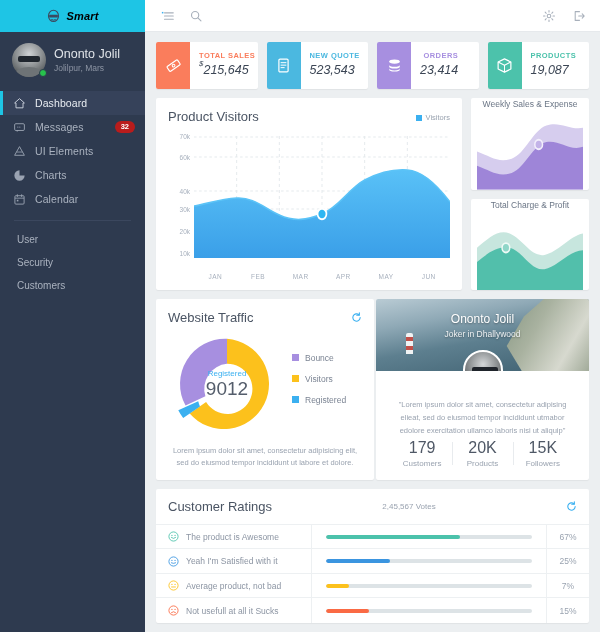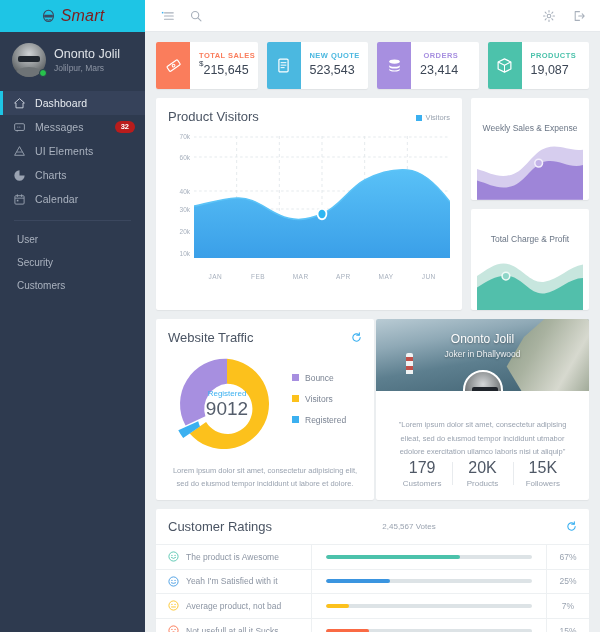--- a/index.html
+++ b/index.html
@@ -12,21 +12,21 @@
   .app { display: flex; width: 600px; height: 632px; }
 
   
   .sidebar { width: 145px; height: 632px; background: #2e3a4f; flex: 0 0 145px; position: relative; }
   .logo-bar {
     height: 32px; background: #1ec5e5; display: flex; align-items: center;
     justify-content: center; gap: 5px;
   }
   .logo-glyph { width: 15px; height: 15px; display:block; }
   .logo-text {
-    font-style: italic; font-weight: normal; font-size: 16px; color: #7f1d1d;
+    font-style: italic; font-weight: bold; font-size: 11px; color: #000000;
     letter-spacing: .2px;
   }
   .profile { display: flex; align-items: center; gap: 8px; padding: 11px 10px 12px 12px; }
   .avatar-wrap { position: relative; width: 34px; height: 34px; flex: 0 0 34px; }
   .avatar-img {
     width: 34px; height: 34px; border-radius: 50%; overflow: hidden;
     background: radial-gradient(circle at 50% 32%, #cfd2d4 0%, #8d9193 45%, #5d6163 75%, #3f4345 100%);
     position: relative;
   }
   .avatar-img::before {
@@ -78,21 +78,21 @@
   
   .stats { display: flex; gap: 9px; margin-bottom: 9px; }
   .stat {
     flex: 1; height: 47px; background: #fff; display: flex; align-items: stretch;
     border-radius: 2px; box-shadow: 0 1px 1px rgba(0,0,0,.05); overflow: hidden;
   }
   .stat-icon { width: 34px; flex: 0 0 34px; display: flex; align-items: center; justify-content: center; }
   .stat-icon svg { width: 17px; height: 17px; display:block; }
   .stat-body { padding: 9px 0 0 9px; }
   .stat-label { font-size: 7.5px; font-weight: bold; letter-spacing: .45px; text-align: right; }
-  .stat-value { font-size: 12.5px; color: #3c4655; margin-top: 2px; }
+  .stat-value { font-size: 12.5px; color: #3c4655; margin-top: 2px; font-style: italic; }
   .stat-value sup { font-size: 8px; top: -3px; position: relative; }
 
   
   .card { background: #fff; border-radius: 2px; box-shadow: 0 1px 1px rgba(0,0,0,.05); }
   .card-title { font-size: 13px; color: #4a5463; font-weight: normal; }
 
   .row2 { display: flex; gap: 9px; margin-bottom: 9px; }
   .visitors-card { flex: 1; padding: 11px 12px 8px 12px; }
   .visitors-head { display: flex; align-items: flex-start; }
   .legend { margin-left: auto; display: flex; align-items: center; gap: 4px; padding-top: 4px; }
@@ -101,21 +101,21 @@
 
   .chart-area { position: relative; height: 150px; margin-top: 8px; }
   .y-axis { position: absolute; left: 0; top: 4px; width: 22px; height: 122px; }
   .y-tick { position: absolute; right: 0; font-size: 6.5px; color: #a7b0bd; transform: translateY(-50%); }
   .plot { position: absolute; left: 26px; right: 0; top: 4px; height: 122px; }
   .x-axis { position: absolute; left: 26px; right: 0; bottom: 2px; display: flex; }
   .x-lab { flex: 1; text-align: center; font-size: 6.5px; color: #a7b0bd; letter-spacing: .5px; }
 
   .mini-col { width: 118px; flex: 0 0 118px; display: flex; flex-direction: column; gap: 9px; }
   .mini { flex: 1; overflow: hidden; display: flex; flex-direction: column; }
-  .mini-title { font-size: 8.5px; color: #6a7585; text-align: center; padding: 25px 0 0 0; flex: 0 0 auto; }
+  .mini-title { font-size: 8.5px; color: #6a7585; text-align: center; padding: 1px 0 0 0; flex: 0 0 auto; }
   .mini-chart { flex: 1; position: relative; margin: 7px 6px 0 6px; }
 
   
   .row3 { display: flex; gap: 2px; margin-bottom: 9px; }
   .traffic-card { width: 218px; flex: 0 0 218px; padding: 11px 12px 10px 12px; }
   .traffic-head { display: flex; align-items: center; }
   .refresh { margin-left: auto; width: 11px; height: 11px; cursor: pointer; display:block; }
   .donut-wrap { display: flex; align-items: center; margin-top: 4px; }
   .donut-box { width: 118px; flex: 0 0 118px; position: relative; height: 110px; }
   .donut-center { position: absolute; left: 0; right: 0; top: 50%; transform: translateY(-50%); text-align: center; }

